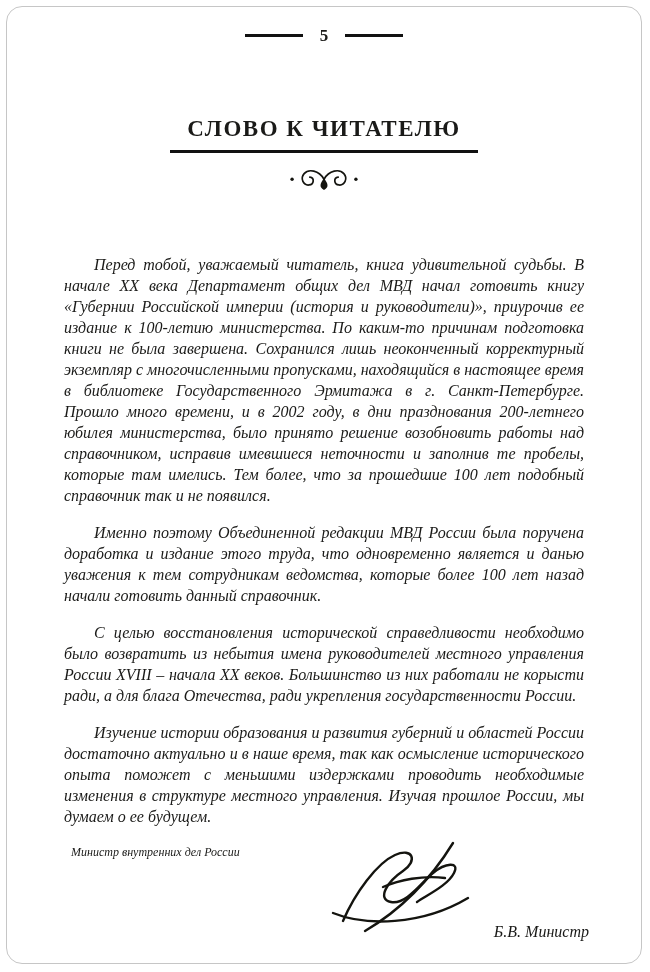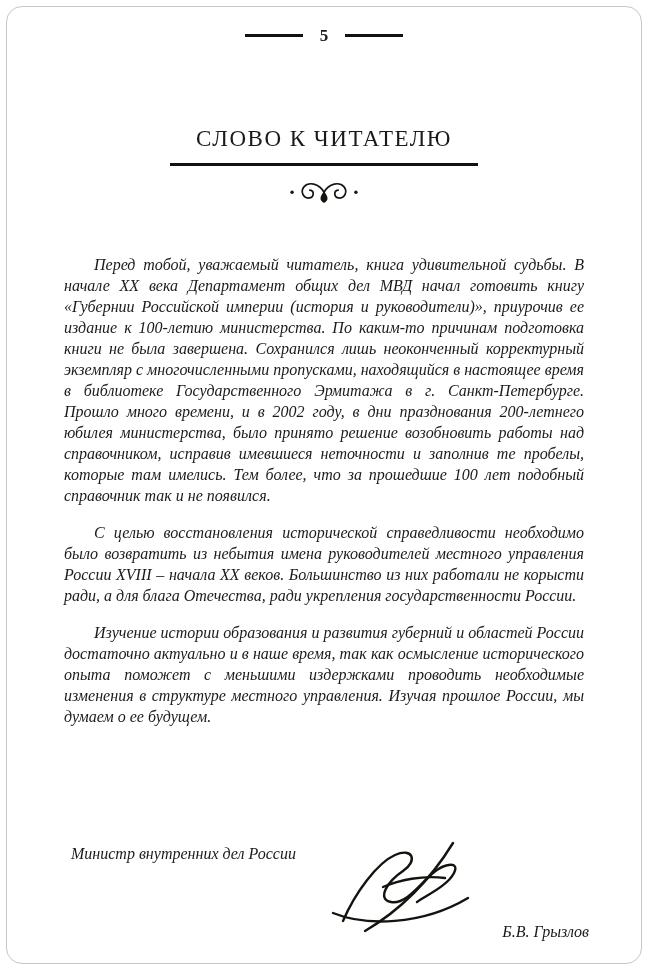--- a/index.html
+++ b/index.html
@@ -25,38 +25,38 @@
   }
   .hdr-rule { width:58px; height:3px; background:#111; }
   .page-num { font-size:17px; font-weight:700; line-height:1; }
 
   
   .title-block {
     position:absolute; top:108px; left:0; right:0;
     text-align:center;
   }
   .chapter-title {
-    margin:10px; font-size:23px; font-weight:400;
+    margin:0; font-size:23px; font-weight:700;
     letter-spacing:1.5px; line-height:1.2;
   }
   .title-rule { width:308px; height:3.5px; background:#111; margin:7px auto 10px auto; }
   .ornament { line-height:0; }
 
   
   .body-text {
     position:absolute; top:231px; left:41px; right:41px;
     font-style:italic; font-size:16px; line-height:21px;
     text-align:justify;
   }
   .body-text p { margin:16px; text-indent:30px; }
 
   
   .signer-role {
     position:absolute; top:838px; left:64px;
-    font-style:italic; font-size:16px;
+    font-style:italic; font-size:12px;
   }
   .signature-svg {
     position:absolute; top:818px; left:318px;
     width:150px; height:112px; line-height:0;
   }
   .signer-name {
     position:absolute; top:916px; right:52px;
     font-style:italic; font-size:16px;
   }
 </style>
@@ -82,32 +82,33 @@
         </g>
         <path d="M55,15 C50,21 47,27 55,31 C63,27 60,21 55,15 Z" fill="#14140f"></path>
         <circle cx="10" cy="16" r="2.4" fill="#14140f"></circle>
         <circle cx="100" cy="16" r="2.4" fill="#14140f"></circle>
       </svg>
     </div>
   </section>
 
   <main class="body-text">
     <p>Перед тобой, уважаемый читатель, книга удивительной судьбы. В начале XX века Департамент общих дел МВД начал готовить книгу «Губернии Российской империи (история и руководители)», приурочив ее издание к 100-летию министерства. По каким-то причинам подготовка книги не была завершена. Сохранился лишь неоконченный корректурный экземпляр с многочисленными пропусками, находящийся в настоящее время в библиотеке Государственного Эрмитажа в г. Санкт-Петербурге. Прошло много времени, и в 2002 году, в дни празднования 200-летнего юбилея министерства, было принято решение возобновить работы над справочником, исправив имевшиеся неточности и заполнив те пробелы, которые там имелись. Тем более, что за прошедшие 100 лет подобный справочник так и не появился.</p>
+    <p>Именно поэтому Объединенной редакции МВД России была поручена доработка и издание этого труда, что одновременно является и данью уважения к тем сотрудникам ведомства, которые более 100 лет назад начали готовить данный справочник.</p>
     <p>С целью восстановления исторической справедливости необходимо было возвратить из небытия имена руководителей местного управления России XVIII – начала XX веков. Большинство из них работали не корысти ради, а для блага Отечества, ради укрепления государственности России.</p>
     <p>Изучение истории образования и развития губерний и областей России достаточно актуально и в наше время, так как осмысление исторического опыта поможет с меньшими издержками проводить необходимые изменения в структуре местного управления. Изучая прошлое России, мы думаем о ее будущем.</p>
   </main>
 
   <div class="signer-role">Министр внутренних дел России</div>
 
   <div class="signature-svg">
     <svg width="150" height="112" viewBox="0 0 150 112" xmlns="http://www.w3.org/2000/svg">
       <g fill="none" stroke="#14140f" stroke-width="2.4" stroke-linecap="round">
         <path d="M18,96 C30,68 52,38 70,30 C88,22 93,36 78,46 C63,56 51,74 66,77 C81,80 96,58 108,48 C120,38 135,36 129,48 C123,60 104,69 92,77"></path>
         <path d="M128,18 C112,44 84,80 40,106"></path>
         <path d="M8,88 C40,101 96,101 143,73"></path>
         <path d="M58,62 C74,55 98,50 120,53"></path>
       </g>
     </svg>
   </div>
 
-  <div class="signer-name">Б.В. Грызлов</div>
+  <div class="signer-name">Б.В. Министр</div>
 
 </div>
 
 </body></html>

